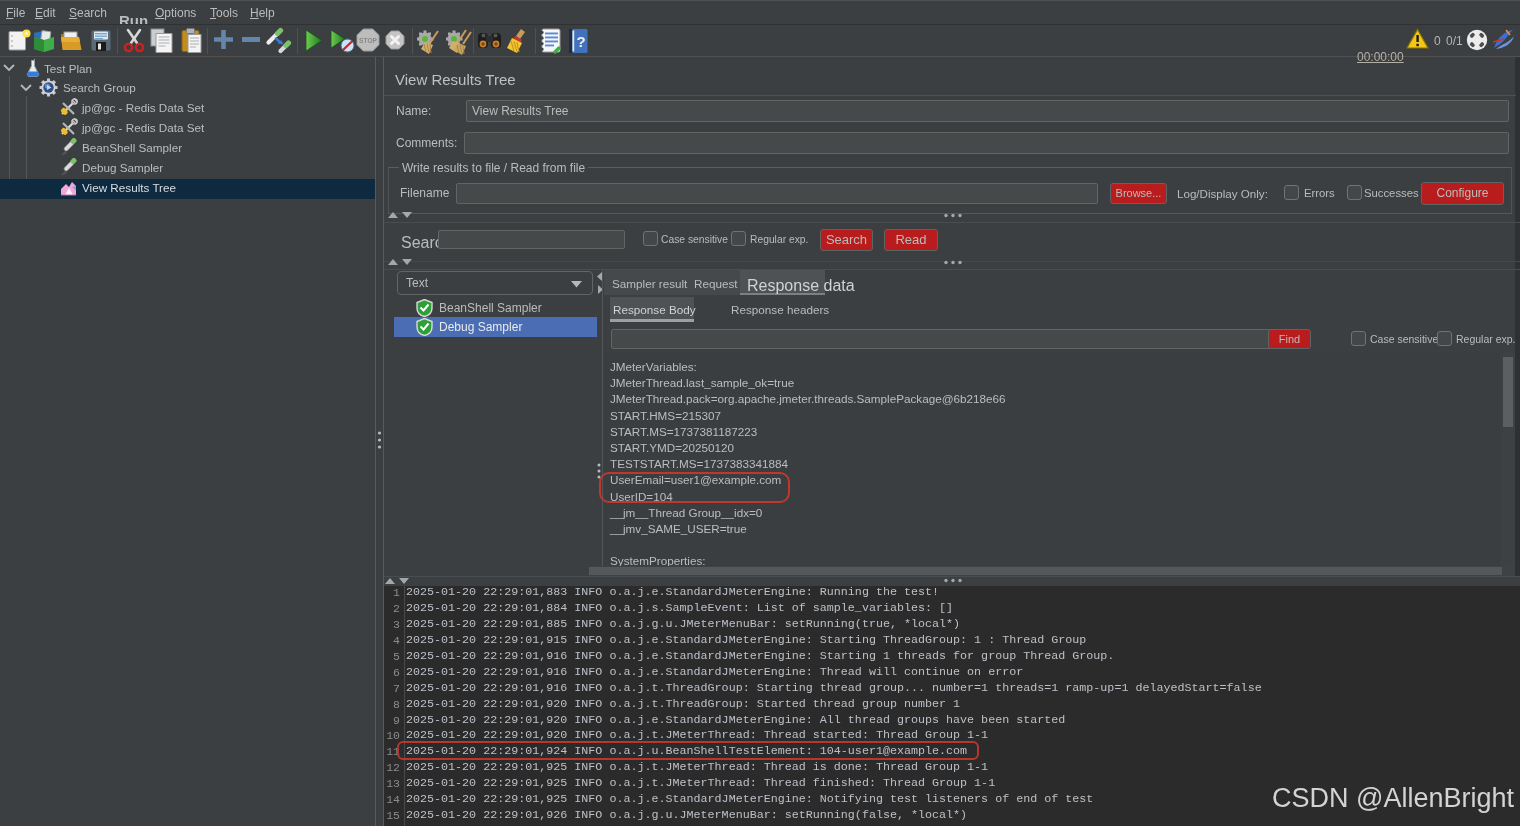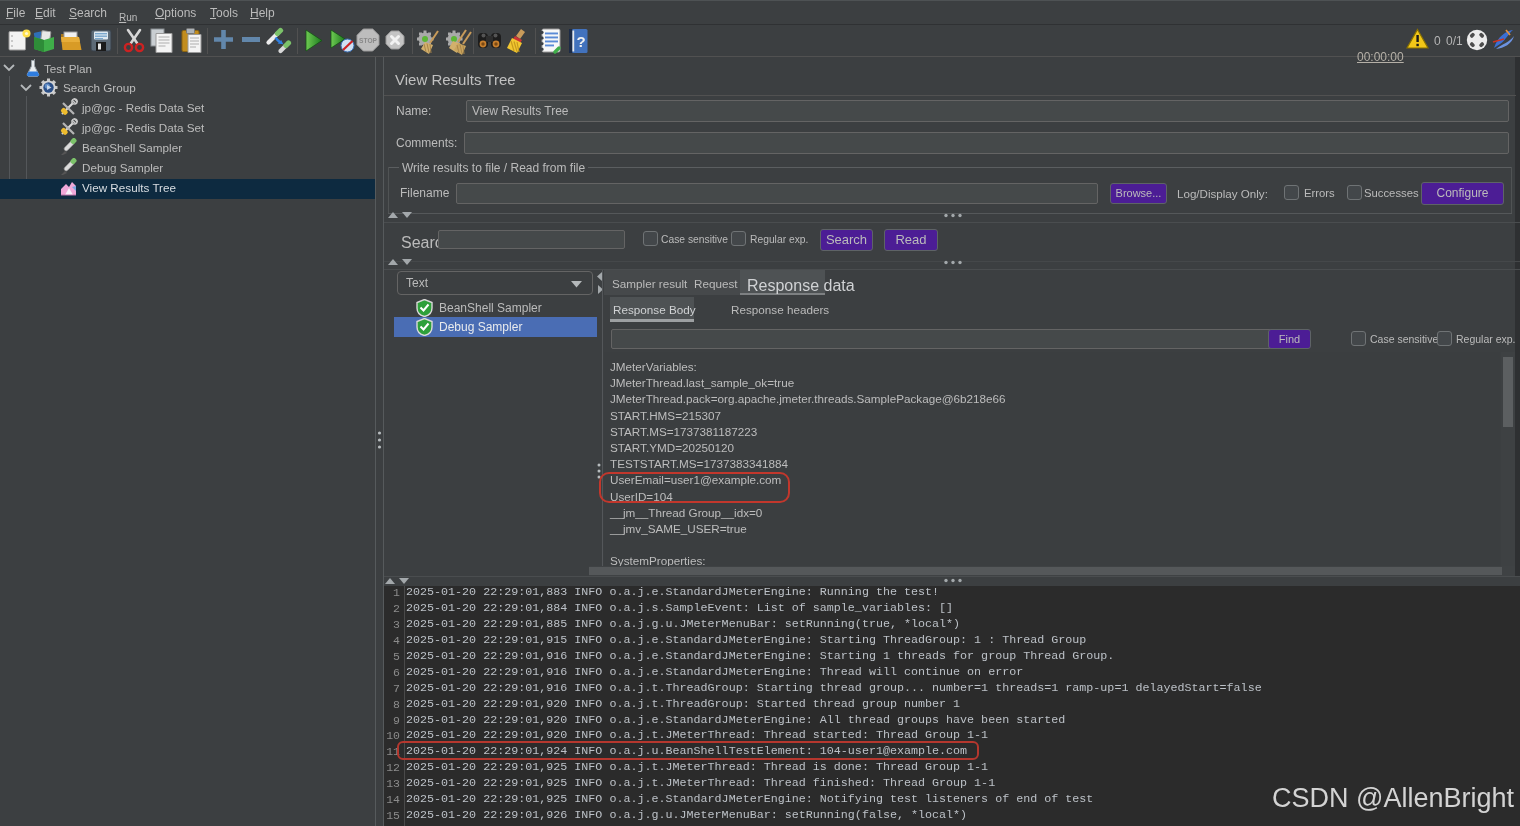--- a/index.html
+++ b/index.html
@@ -1,32 +1,32 @@
 <!DOCTYPE html>
 <html><head>
 <meta charset="utf-8">
 <style>
 *{margin:0;padding:0;box-sizing:border-box;}
 html,body{width:1520px;height:826px;background:#3c3f41;font-family:"Liberation Sans",sans-serif;overflow:hidden;}
 body{position:relative;color:#bbbbbb;}
 .abs{position:absolute;}
 .tf{position:absolute;background:#45494a;border:1px solid #646464;border-radius:2px;}
-.btn{position:absolute;background:#4c1d95;border:1px solid #5e6366;border-radius:3px;color:#bbbbbb;text-align:center;}
+.btn{position:absolute;background:#b91c1c;border:1px solid #5e6366;border-radius:3px;color:#bbbbbb;text-align:center;}
 .cb{position:absolute;width:15px;height:15px;background:#43474a;border:1px solid #6f7375;border-radius:3px;}
 .lbl{position:absolute;font-size:12px;color:#bbbbbb;white-space:nowrap;}
 .sep{position:absolute;width:1px;background:#515151;top:28px;height:26px;}
 </style>
 </head>
 <body>
 
 <div class="abs" style="left:0;top:0;width:1520px;height:24px;background:#3c3f41;border-top:1px solid #4e5254;"></div>
 <div class="abs" style="top:6px;left:6px;font-size:12px;"><span style="text-decoration:underline">F</span>ile</div>
 <div class="abs" style="top:6px;left:35px;font-size:12px;"><span style="text-decoration:underline">E</span>dit</div>
 <div class="abs" style="top:6px;left:69px;font-size:12px;"><span style="text-decoration:underline">S</span>earch</div>
-<div class="abs" style="top:12px;left:119px;font-size:10px;"><span style="text-decoration:underline">R</span>un</div>
+<div class="abs" style="top:12px;left:119px;font-size:15px;font-weight:bold;"><span style="text-decoration:underline">R</span>un</div>
 <div class="abs" style="top:6px;left:155px;font-size:12px;"><span style="text-decoration:underline">O</span>ptions</div>
 <div class="abs" style="top:6px;left:210px;font-size:12px;"><span style="text-decoration:underline">T</span>ools</div>
 <div class="abs" style="top:6px;left:250px;font-size:12px;"><span style="text-decoration:underline">H</span>elp</div>
 
 <div class="abs" style="left:0;top:24px;width:1520px;height:33px;background:#3c3f41;border-top:1px solid #2f3133;border-bottom:1px solid #515151;"></div>
 <div id="toolbar-icons"></div>
 
 <div class="sep" style="left:117px"></div>
 <div class="sep" style="left:207px"></div>
 <div class="sep" style="left:297px"></div>

